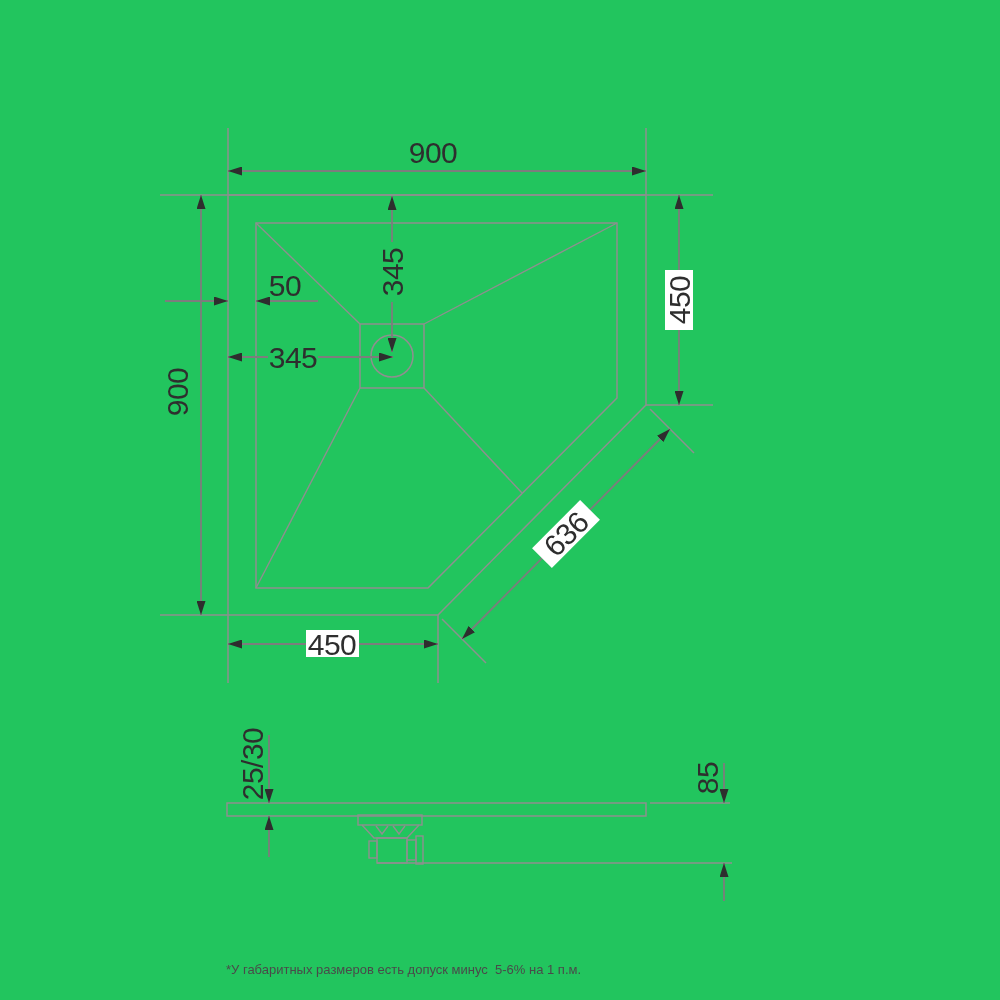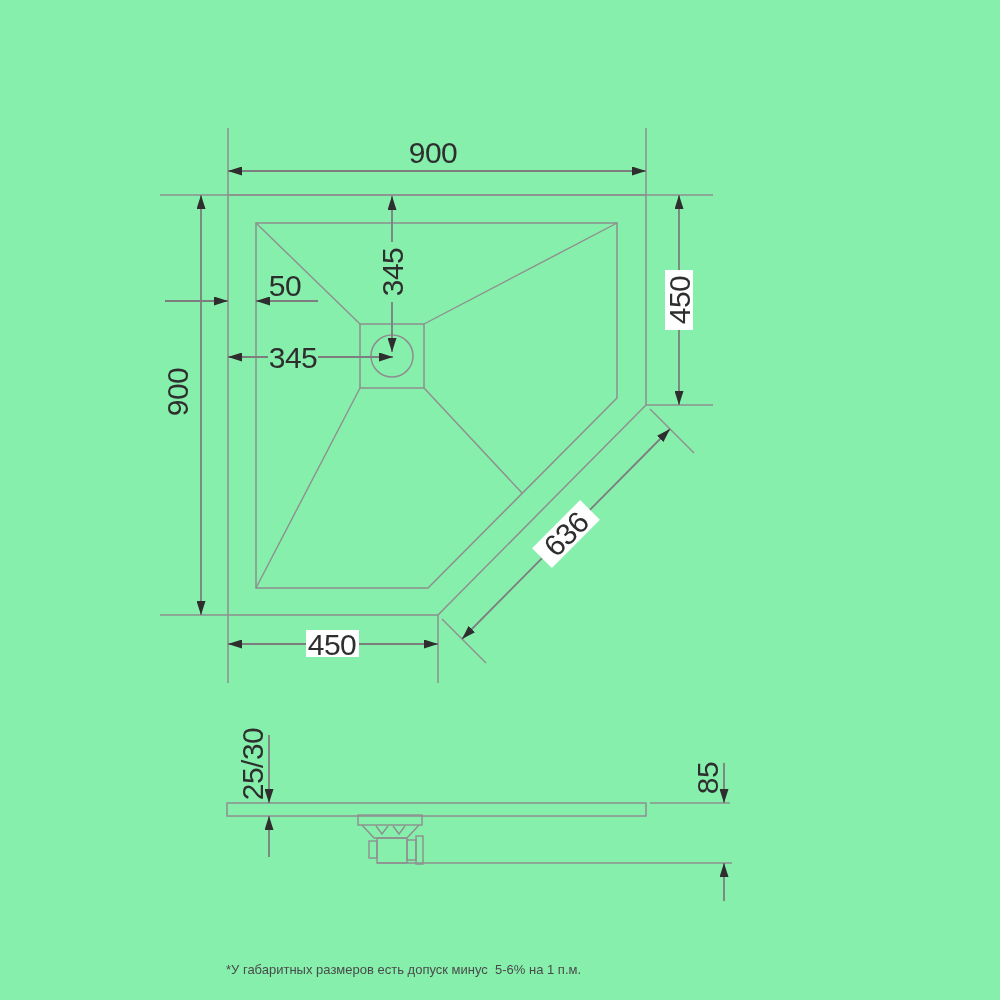--- a/index.html
+++ b/index.html
@@ -1,16 +1,16 @@
 <!DOCTYPE html>
 <html><head>
 <meta charset="utf-8">
 <style>
   html,body{margin:0;padding:0;background:#ffffff;}
-  .stage{position:relative;width:1000px;height:1000px;background:#86efac;overflow:hidden;}
+  .stage{position:relative;width:1000px;height:1000px;background:#22c55e;overflow:hidden;}
   svg{display:block;}
   .shape{fill:none;stroke:#8f8f8f;stroke-width:1.5;}
   .thin{fill:none;stroke:#8f8f8f;stroke-width:1.4;}
   .dim{fill:none;stroke:#7d7d7d;stroke-width:1.8;}
   .ext{fill:none;stroke:#8f8f8f;stroke-width:1.5;}
   .dimtext{font-family:"Liberation Sans", sans-serif;font-size:30px;fill:#2e2e2e;letter-spacing:-0.5px;}
   .note{font-family:"Liberation Sans", sans-serif;font-size:13px;fill:#4a4a4a;white-space:pre;}
   .bg{fill:#ffffff;stroke:none;}
 </style>
 </head>

